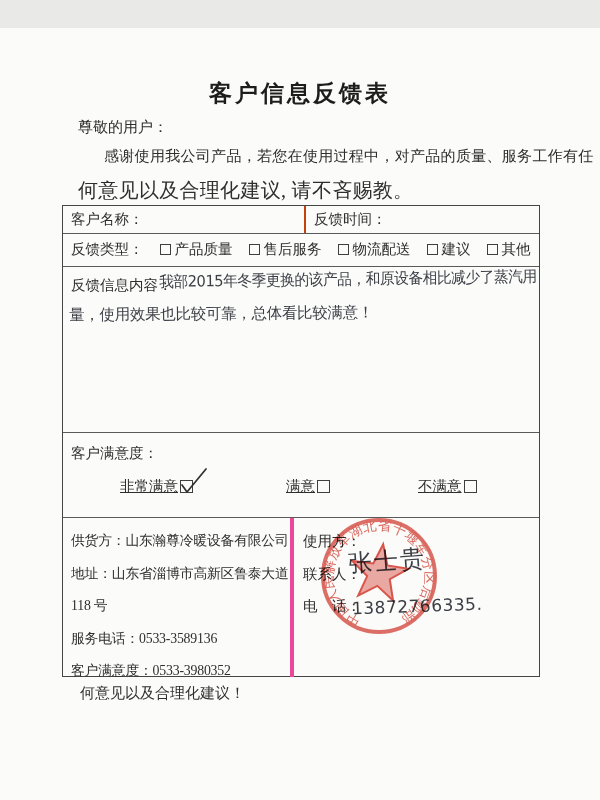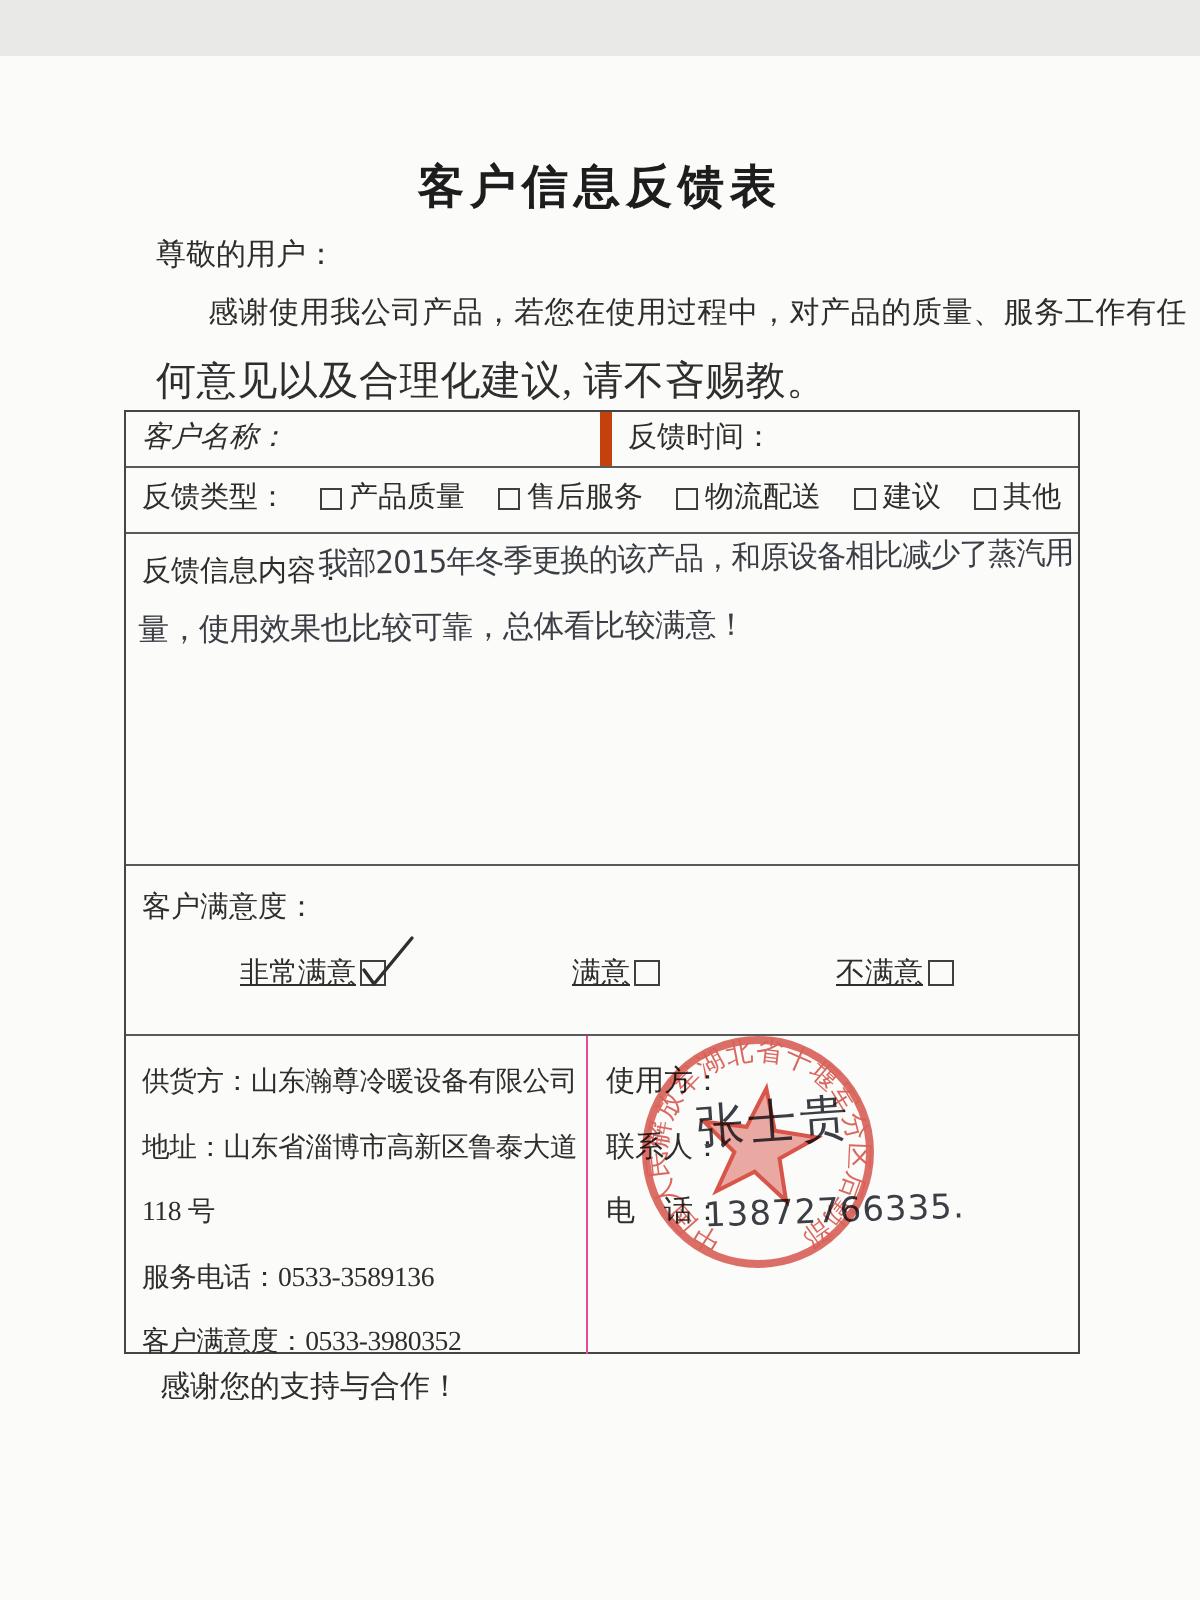--- a/index.html
+++ b/index.html
@@ -25,21 +25,21 @@
     border:1.5px solid #454545;box-sizing:border-box;background:transparent;
   }
   .row{position:absolute;left:0;width:100%;box-sizing:border-box;font-size:14.5px;}
   .row.bt{border-top:1px solid #5a5a5a;}
   .r1{top:0;height:27px;display:flex;}
   .r2{top:27px;height:33px;line-height:33px;padding-left:8px;display:flex;align-items:flex-end;gap:16px;}
   .r3{top:60px;height:166px;}
   .r4{top:226px;height:85px;text-align:center;}
   .r5{top:311px;height:160px;display:flex;}
   .cell{box-sizing:border-box;}
-  .c-name{width:243px;border-right:6px solid #c2410c;line-height:27px;padding-left:8px;font-style:italic;}
+  .c-name{width:243px;border-right:2px solid #c2410c;line-height:27px;padding-left:8px;}
   .c-time{flex:1;line-height:27px;padding-left:8px;}
 
   .cb{
     display:inline-block;width:11px;height:11px;border:1.2px solid #3f3f3f;
     background:transparent;vertical-align:-1px;margin-right:4px;box-sizing:border-box;
   }
   .type-opt{display:inline-flex;align-items:center;}
 
   .content-label{position:absolute;left:8px;top:9px;}
   .hw{color:#3b3e45;font-family:"DejaVu Sans",sans-serif;white-space:nowrap;}
@@ -48,21 +48,21 @@
   .hw-l2{position:absolute;left:6px;top:38px;font-size:15.5px;letter-spacing:-.3px;
          transform:rotate(-.5deg);transform-origin:left top;}
 
   .sat-label{position:absolute;left:8px;top:11px;}
   .sat-opt{position:absolute;top:44px;display:inline-flex;align-items:center;text-decoration:underline;}
   .sat-opt .cb{width:13px;height:13px;margin:0 0 0 2px;position:relative;}
   .sat-1{left:57px;} .sat-2{left:223px;} .sat-3{left:355px;}
   .tick{position:absolute;left:-3px;top:-15px;display:none;pointer-events:none;}
   .cb.checked .tick{display:block;}
 
-  .c-supplier{width:231px;border-right:1px solid #ec4899;padding:7px 6px 0 8px;line-height:32.5px;font-size:13.8px;letter-spacing:-.2px;white-space:nowrap;}
+  .c-supplier{width:231px;border-right:4px solid #ec4899;padding:7px 6px 0 8px;line-height:32.5px;font-size:13.8px;letter-spacing:-.2px;white-space:nowrap;}
   .c-user{flex:1;position:relative;padding:7px 6px 0 9px;line-height:32.5px;font-size:14.5px;}
   .hw-name{position:absolute;left:54px;top:27px;font-size:24px;transform:rotate(-4deg);letter-spacing:2px;}
   .hw-phone{position:absolute;left:58px;top:72px;font-size:17px;transform:rotate(-2deg);letter-spacing:.5px;}
 
   .stamp{
     position:absolute;left:315px;top:484px;width:128px;height:128px;
     mix-blend-mode:multiply;opacity:.92;pointer-events:none;
   }
   .footer{position:absolute;top:656px;left:80px;font-size:15px;}
 </style>
@@ -175,14 +175,14 @@
 
   <svg class="stamp" viewBox="0 0 128 128">
     <circle cx="64" cy="64" r="56" fill="none" stroke="#d9544a" stroke-width="4" opacity=".9"></circle>
     <path id="ringPath" d="M 46,106.3 A 46,46 0 1 1 82,106.3" fill="none"></path>
     <text font-size="13.5" fill="#d9544a" font-family="Liberation Sans, DejaVu Sans, sans-serif" opacity=".95">
       <textPath href="#ringPath" textLength="248" lengthAdjust="spacing">中国人民解放军湖北省十堰军分区后勤部</textPath>
     </text>
     <polygon points="64,32 71.1,52.3 92.5,52.7 75.4,65.7 81.6,86.3 64,74 46.4,86.3 52.6,65.7 35.5,52.7 56.9,52.3" fill="#dd5a50" fill-opacity=".55" stroke="#d9473d" stroke-width="2" transform="rotate(8 64 62)"></polygon>
   </svg>
 
-  <div class="footer">感谢您的支持与合作！</div>
+  <div class="footer">何意见以及合理化建议！</div>
 </div>
 
 </body></html>

